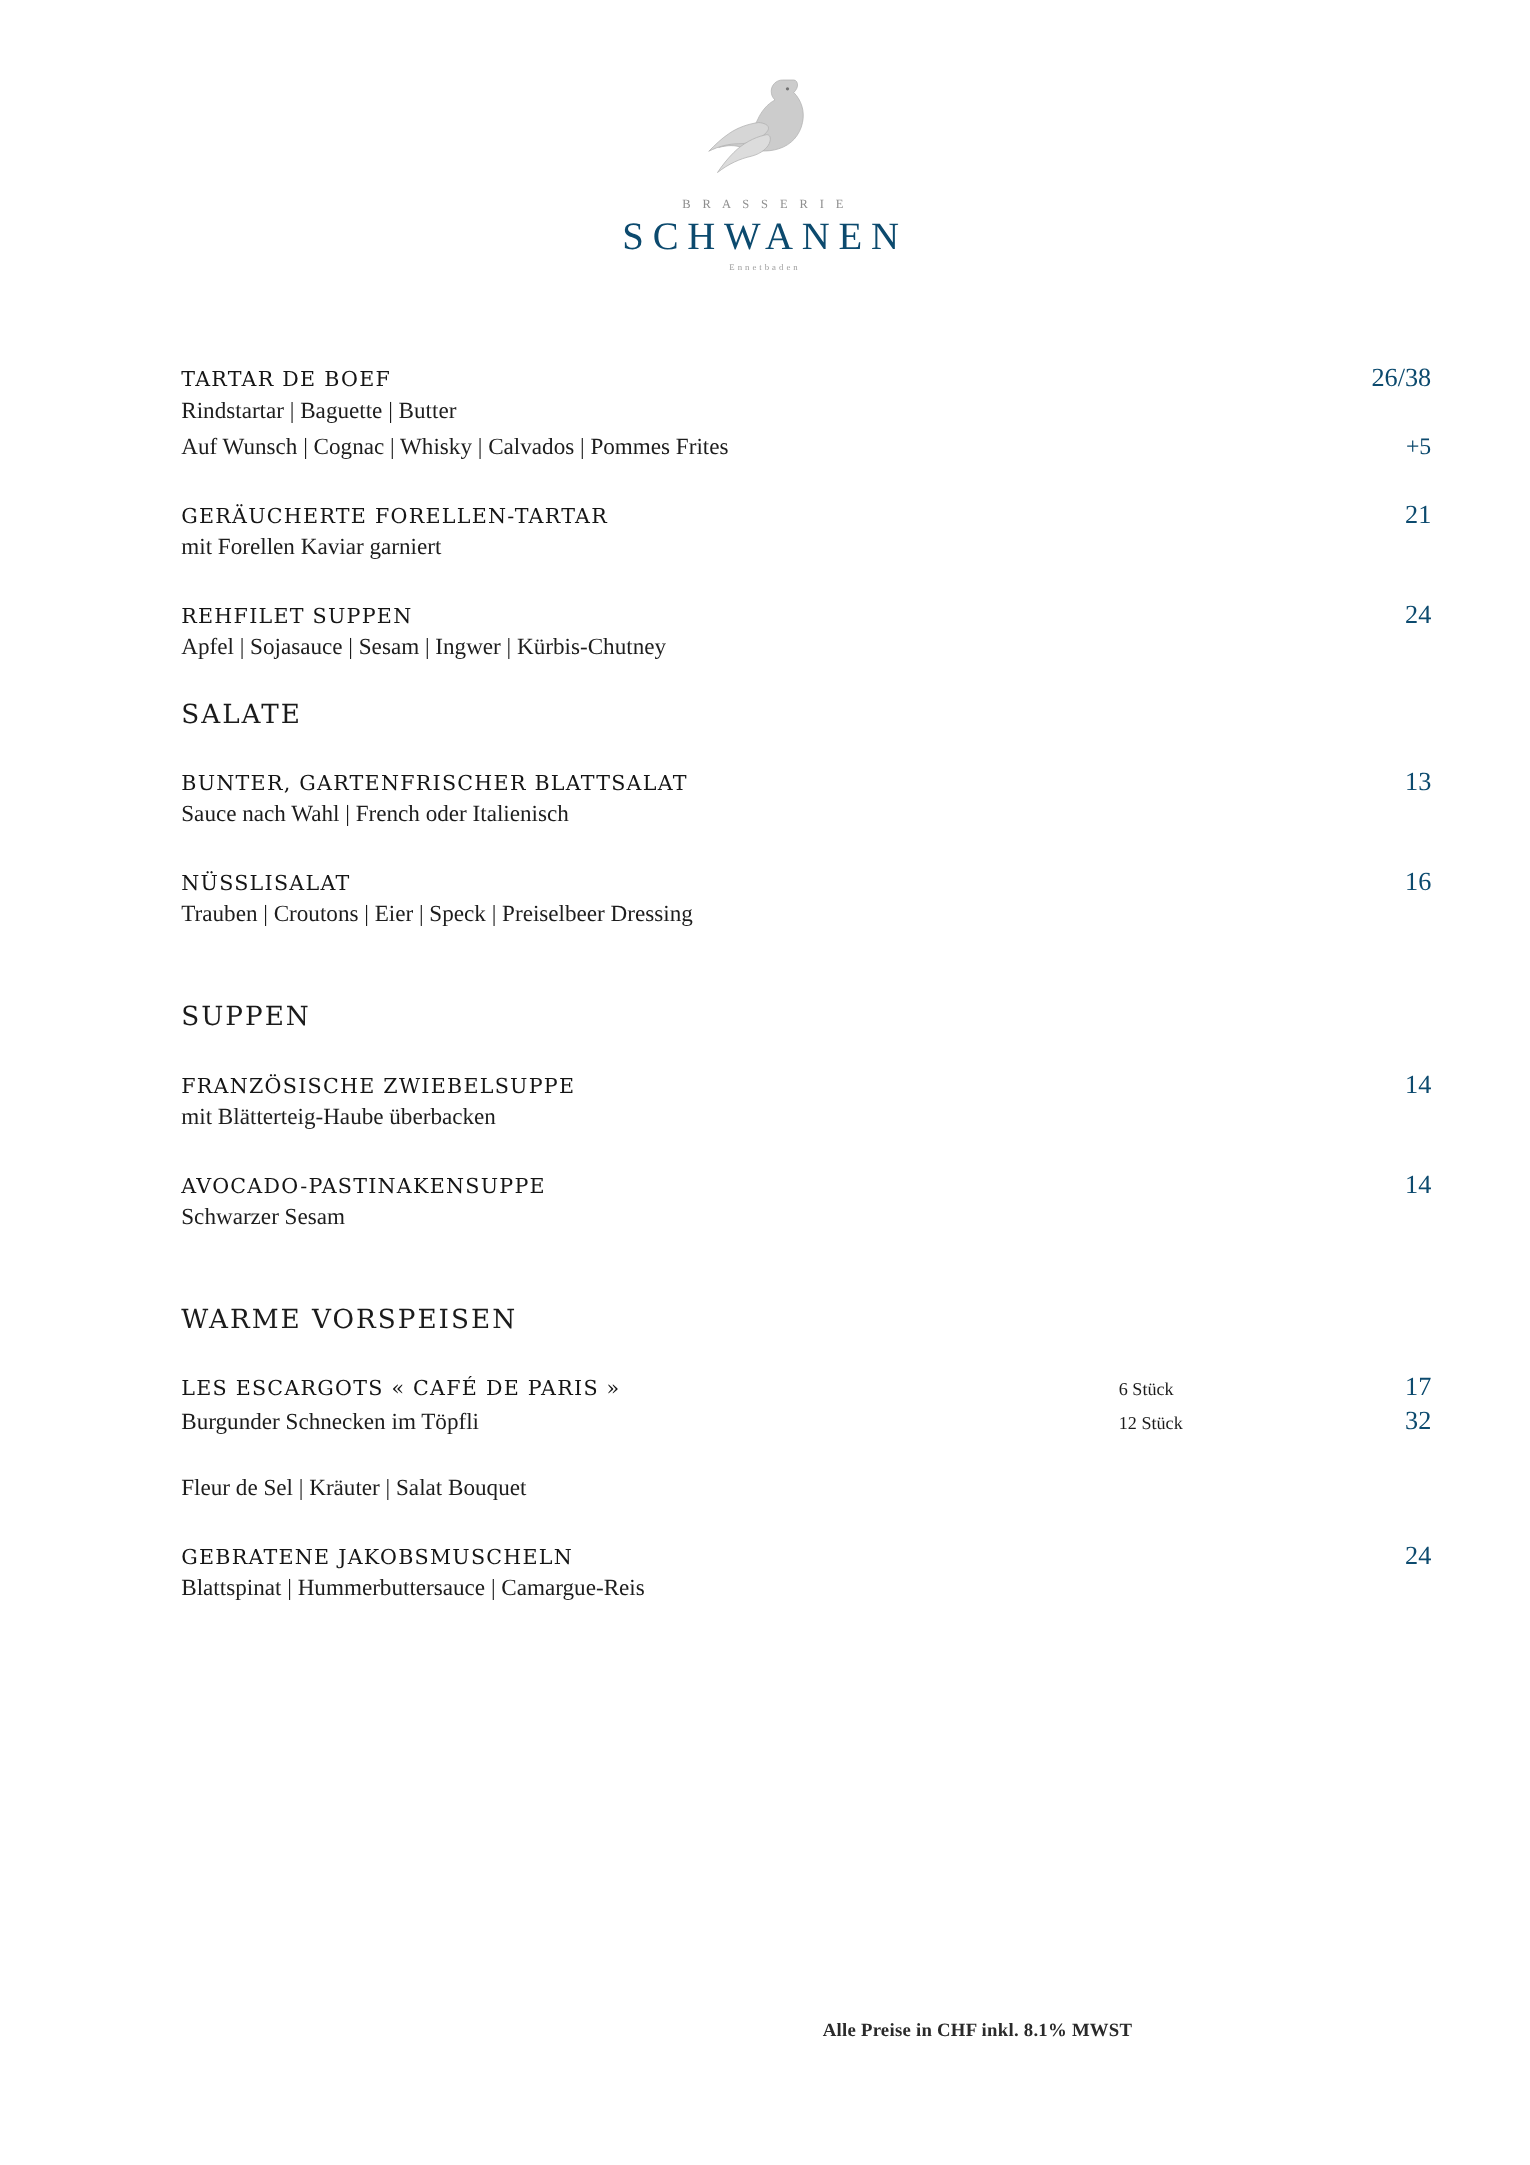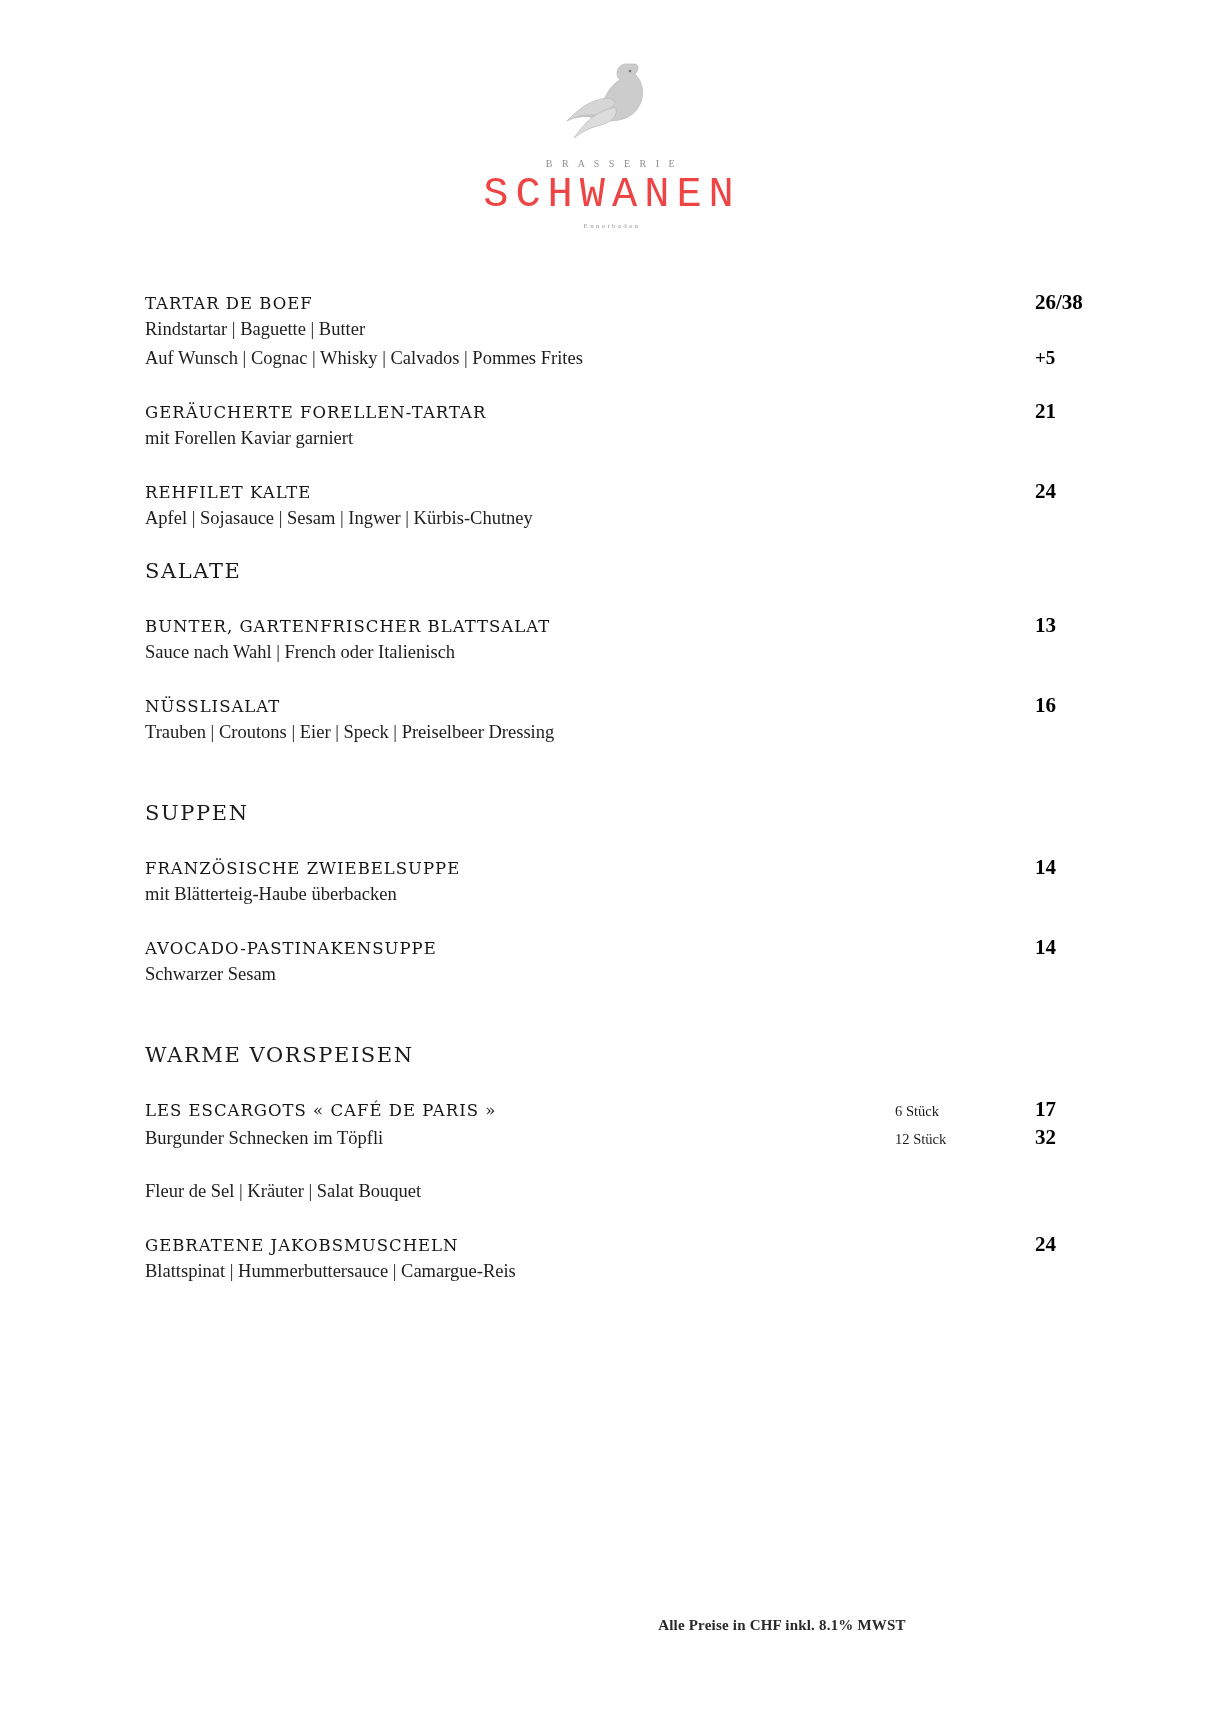--- a/index.html
+++ b/index.html
@@ -40,24 +40,24 @@
     opacity: 0.85;
   }
   .logo-brasserie {
     font-family: "Liberation Serif", serif;
     font-size: 10px;
     letter-spacing: 3.5px;
     color: #8e8e8e;
     margin-bottom: 3px;
   }
   .logo-name {
-    font-family: Liberation Mono, monospace;
-    font-size: 42px;
+    font-family: Liberation Serif, serif;
+    font-size: 31px;
     letter-spacing: 7px;
-    color: #ef4444;
+    color: #0c4a6e;
     line-height: 1.1;
   }
   .logo-sub {
     font-family: "Liberation Serif", serif;
     font-size: 7px;
     letter-spacing: 2.4px;
     color: #9b9b9b;
     margin-top: 4px;
   }
 
@@ -103,25 +103,24 @@
     color: #1d1d1d;
     line-height: 1.35;
     margin-top: 2px;
     white-space: nowrap;
   }
   .spacer { flex: 1 1 auto; }
 
   .price {
     font-family: "Liberation Serif", serif;
     font-size: 21px;
-    color: #000000;
-    text-align: left;
+    color: #0c4a6e;
+    text-align: right;
     width: 110px;
     flex: 0 0 110px;
-    font-weight: bold;
   }
   .price.small {
     font-size: 19px;
   }
   .qty {
     font-family: "Liberation Serif", serif;
     font-size: 14.5px;
     color: #1b1b1b;
     width: 150px;
     flex: 0 0 150px;
@@ -195,21 +194,21 @@
         <div class="item-row">
           <span class="item-name">GERÄUCHERTE FORELLEN-TARTAR</span>
           <span class="spacer"></span>
           <span class="price">21</span>
         </div>
         <div class="item-desc">mit Forellen Kaviar garniert</div>
       </div>
 
       <div class="item">
         <div class="item-row">
-          <span class="item-name">REHFILET KALTE</span>
+          <span class="item-name">REHFILET SUPPEN</span>
           <span class="spacer"></span>
           <span class="price">24</span>
         </div>
         <div class="item-desc">Apfel | Sojasauce | Sesam | Ingwer | Kürbis-Chutney</div>
       </div>
     </div>
 
     <div class="section gap-top-sm">
       <div class="section-title">SALATE</div>
 

